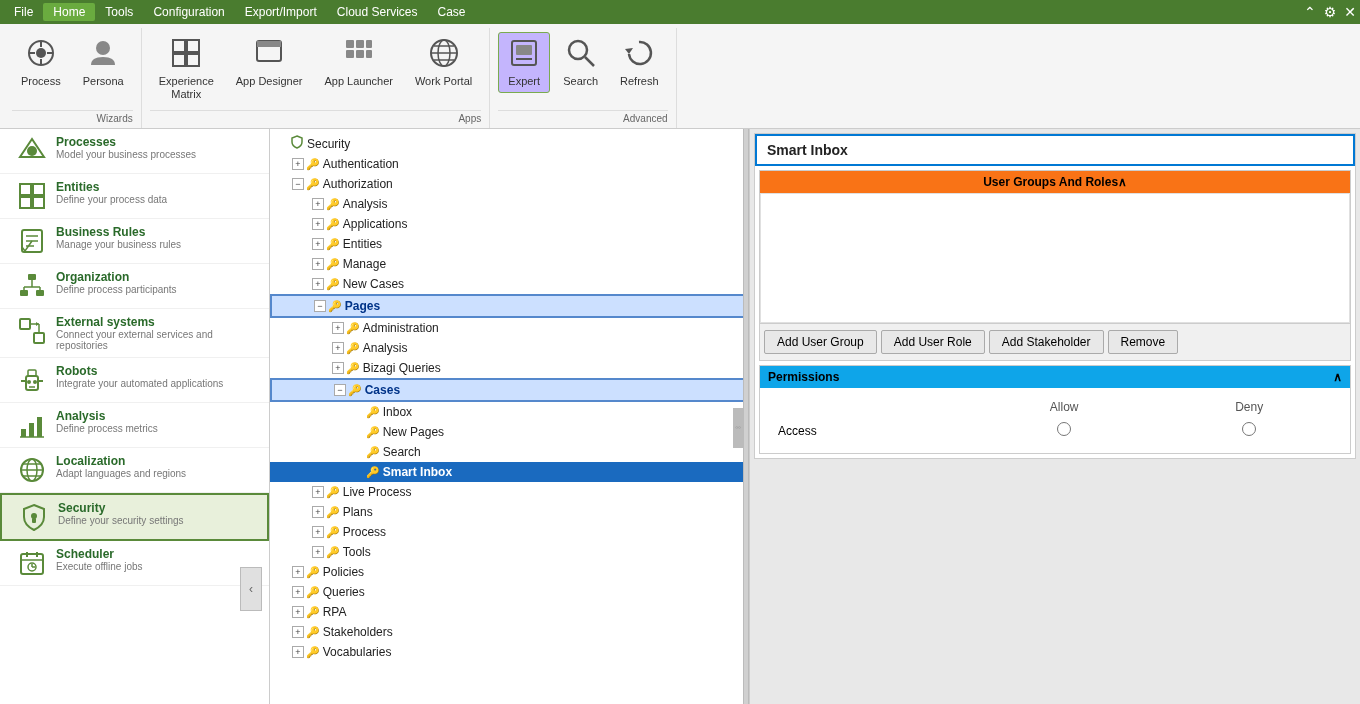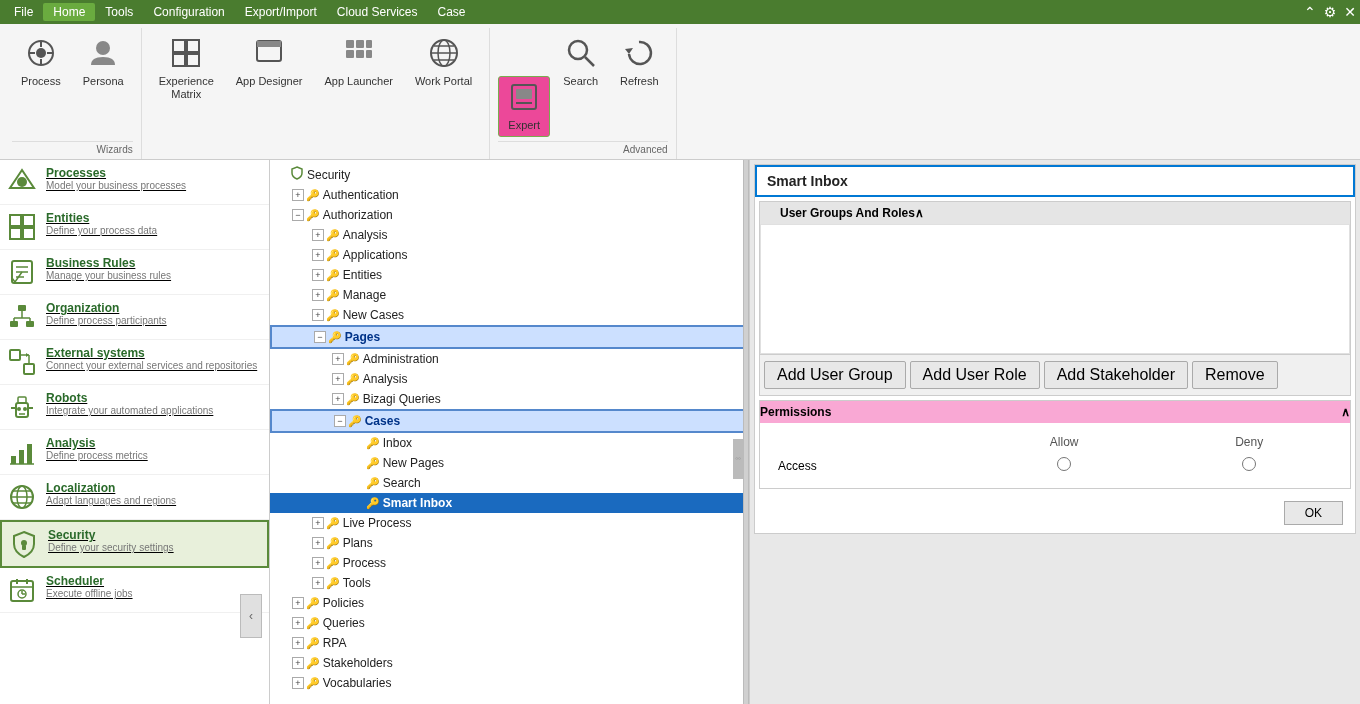--- a/index.html
+++ b/index.html
@@ -69,21 +69,21 @@
       flex-direction: column;
       align-items: center;
       justify-content: flex-start;
       padding: 4px 8px;
       cursor: pointer;
       border-radius: 3px;
       min-width: 52px;
       border: 1px solid transparent;
       background: transparent;
     }
-    .ribbon-btn.active { background: #ec4899; border-color: #7aab4f; margin-top: 44px; }
+    .ribbon-btn.active { background: #c4b5fd; border-color: #7aab4f; }
     .ribbon-btn-icon {
       font-size: 26px;
       line-height: 1;
       margin-bottom: 2px;
       color: #555;
     }
     .ribbon-btn-label {
       font-size: 11px;
       color: #333;
       text-align: center;
@@ -100,24 +100,23 @@
     .left-sidebar {
       width: 270px;
       background: white;
       border-right: 1px solid #ccc;
       overflow-y: auto;
       flex-shrink: 0;
     }
     .sidebar-item {
       display: flex;
       align-items: flex-start;
-      padding: 6px 6px;
+      padding: 6px 16px;
       cursor: pointer;
       border-bottom: 1px solid #f0f0f0;
-      text-decoration: underline;
     }
     .sidebar-item.active { background: #e8f0db; border: 1px solid #90bb66; }
     .sidebar-icon {
       width: 32px;
       height: 32px;
       margin-right: 8px;
       flex-shrink: 0;
       display: flex;
       align-items: center;
       justify-content: center;
@@ -200,54 +199,54 @@
       padding: 6px 10px;
       font-weight: bold;
       font-size: 14px;
       color: #222;
     }
     .panel-section {
       border: 1px solid #ccc;
       margin: 4px;
     }
     .panel-section-header {
-      background: #e5e5e5;
+      background: #f97316;
       padding: 4px 20px;
       font-weight: bold;
       font-size: 12px;
       display: flex;
-      justify-content: flex-start;
+      justify-content: center;
       align-items: center;
     }
     .panel-section-content {
       background: white;
       min-height: 120px;
       padding: 4px;
     }
     .panel-section-actions {
       display: flex;
       gap: 4px;
       padding: 6px 4px;
       background: #f0f0f0;
       border-top: 1px solid #ccc;
     }
     .action-btn {
       background: #e8e8e8;
       border: 1px solid #aaa;
       padding: 4px 12px;
-      font-size: 16px;
+      font-size: 12px;
       cursor: pointer;
       border-radius: 2px;
     }
 
     
     .permissions-section { margin: 4px; border: 1px solid #ccc; }
     .permissions-header {
-      background: #f9a8d4;
-      padding: 4px 0;
+      background: #0ea5e9;
+      padding: 4px 8px;
       font-weight: bold;
       font-size: 12px;
       display: flex;
       justify-content: space-between;
       align-items: center;
     }
     .permissions-table {
       width: 100%;
       padding: 8px;
     }
@@ -380,20 +379,21 @@
               <circle cx="16" cy="16" r="13" fill="none" stroke="#555" stroke-width="2"></circle>
               <ellipse cx="16" cy="16" rx="6" ry="13" fill="none" stroke="#555" stroke-width="1.5"></ellipse>
               <line x1="3" y1="16" x2="29" y2="16" stroke="#555" stroke-width="1.5"></line>
               <line x1="6" y1="9" x2="26" y2="9" stroke="#555" stroke-width="1.5"></line>
               <line x1="6" y1="23" x2="26" y2="23" stroke="#555" stroke-width="1.5"></line>
             </svg>
           </div>
           <div class="ribbon-btn-label">Work Portal</div>
         </div>
       </div>
+      <div class="ribbon-group-label">Apps</div>
     </div>
 
     <div class="ribbon-group">
       <div class="ribbon-group-items">
         <div class="ribbon-btn active">
           <div class="ribbon-btn-icon">
             <svg width="32" height="32" viewBox="0 0 32 32">
               <rect x="4" y="4" width="24" height="24" rx="2" fill="none" stroke="#555" stroke-width="2"></rect>
               <rect x="8" y="8" width="16" height="10" rx="1" fill="#888"></rect>
               <line x1="8" y1="22" x2="24" y2="22" stroke="#555" stroke-width="2"></line>
@@ -838,18 +838,15 @@
                 </td>
                 <td class="radio-cell">
                   <input type="radio" class="radio-input" name="access" style="">
                 </td>
               </tr>
             </tbody>
           </table>
         </div>
       </div>
 
-      <div class="ok-row">
-        <button class="ok-btn">OK</button>
-      </div>
     </div>
   </div>
 </div>
 
 </body></html>

